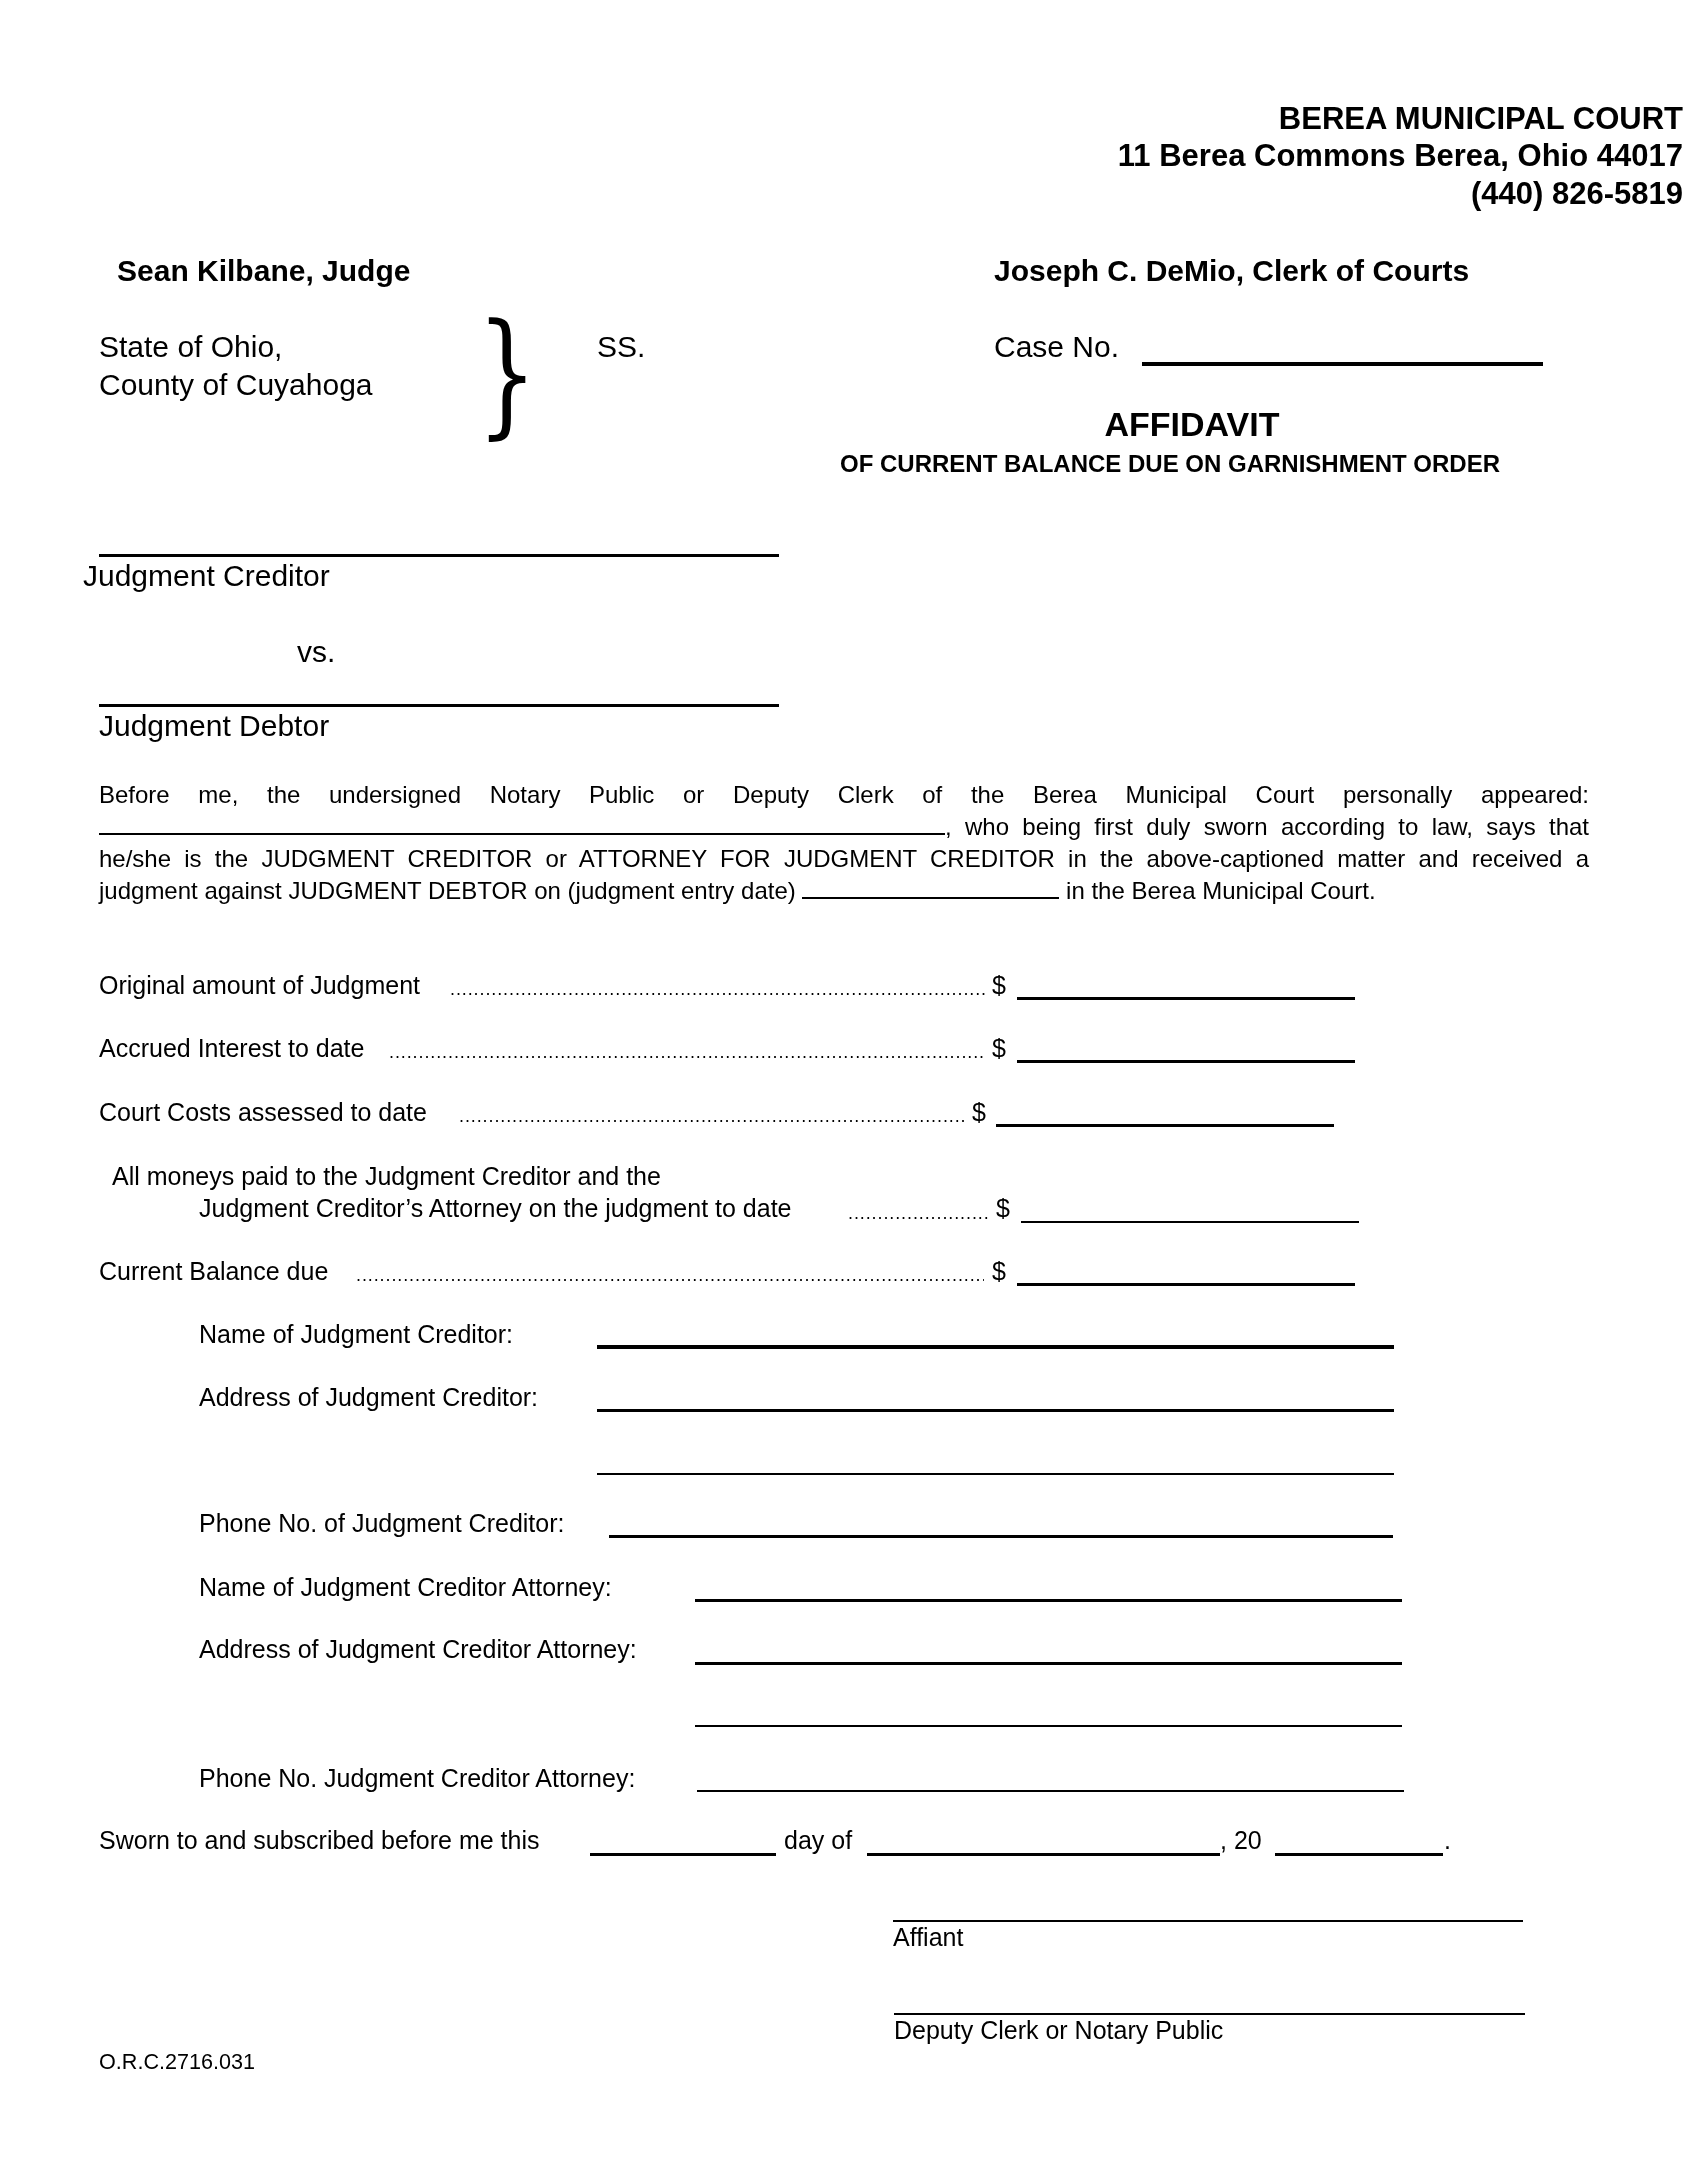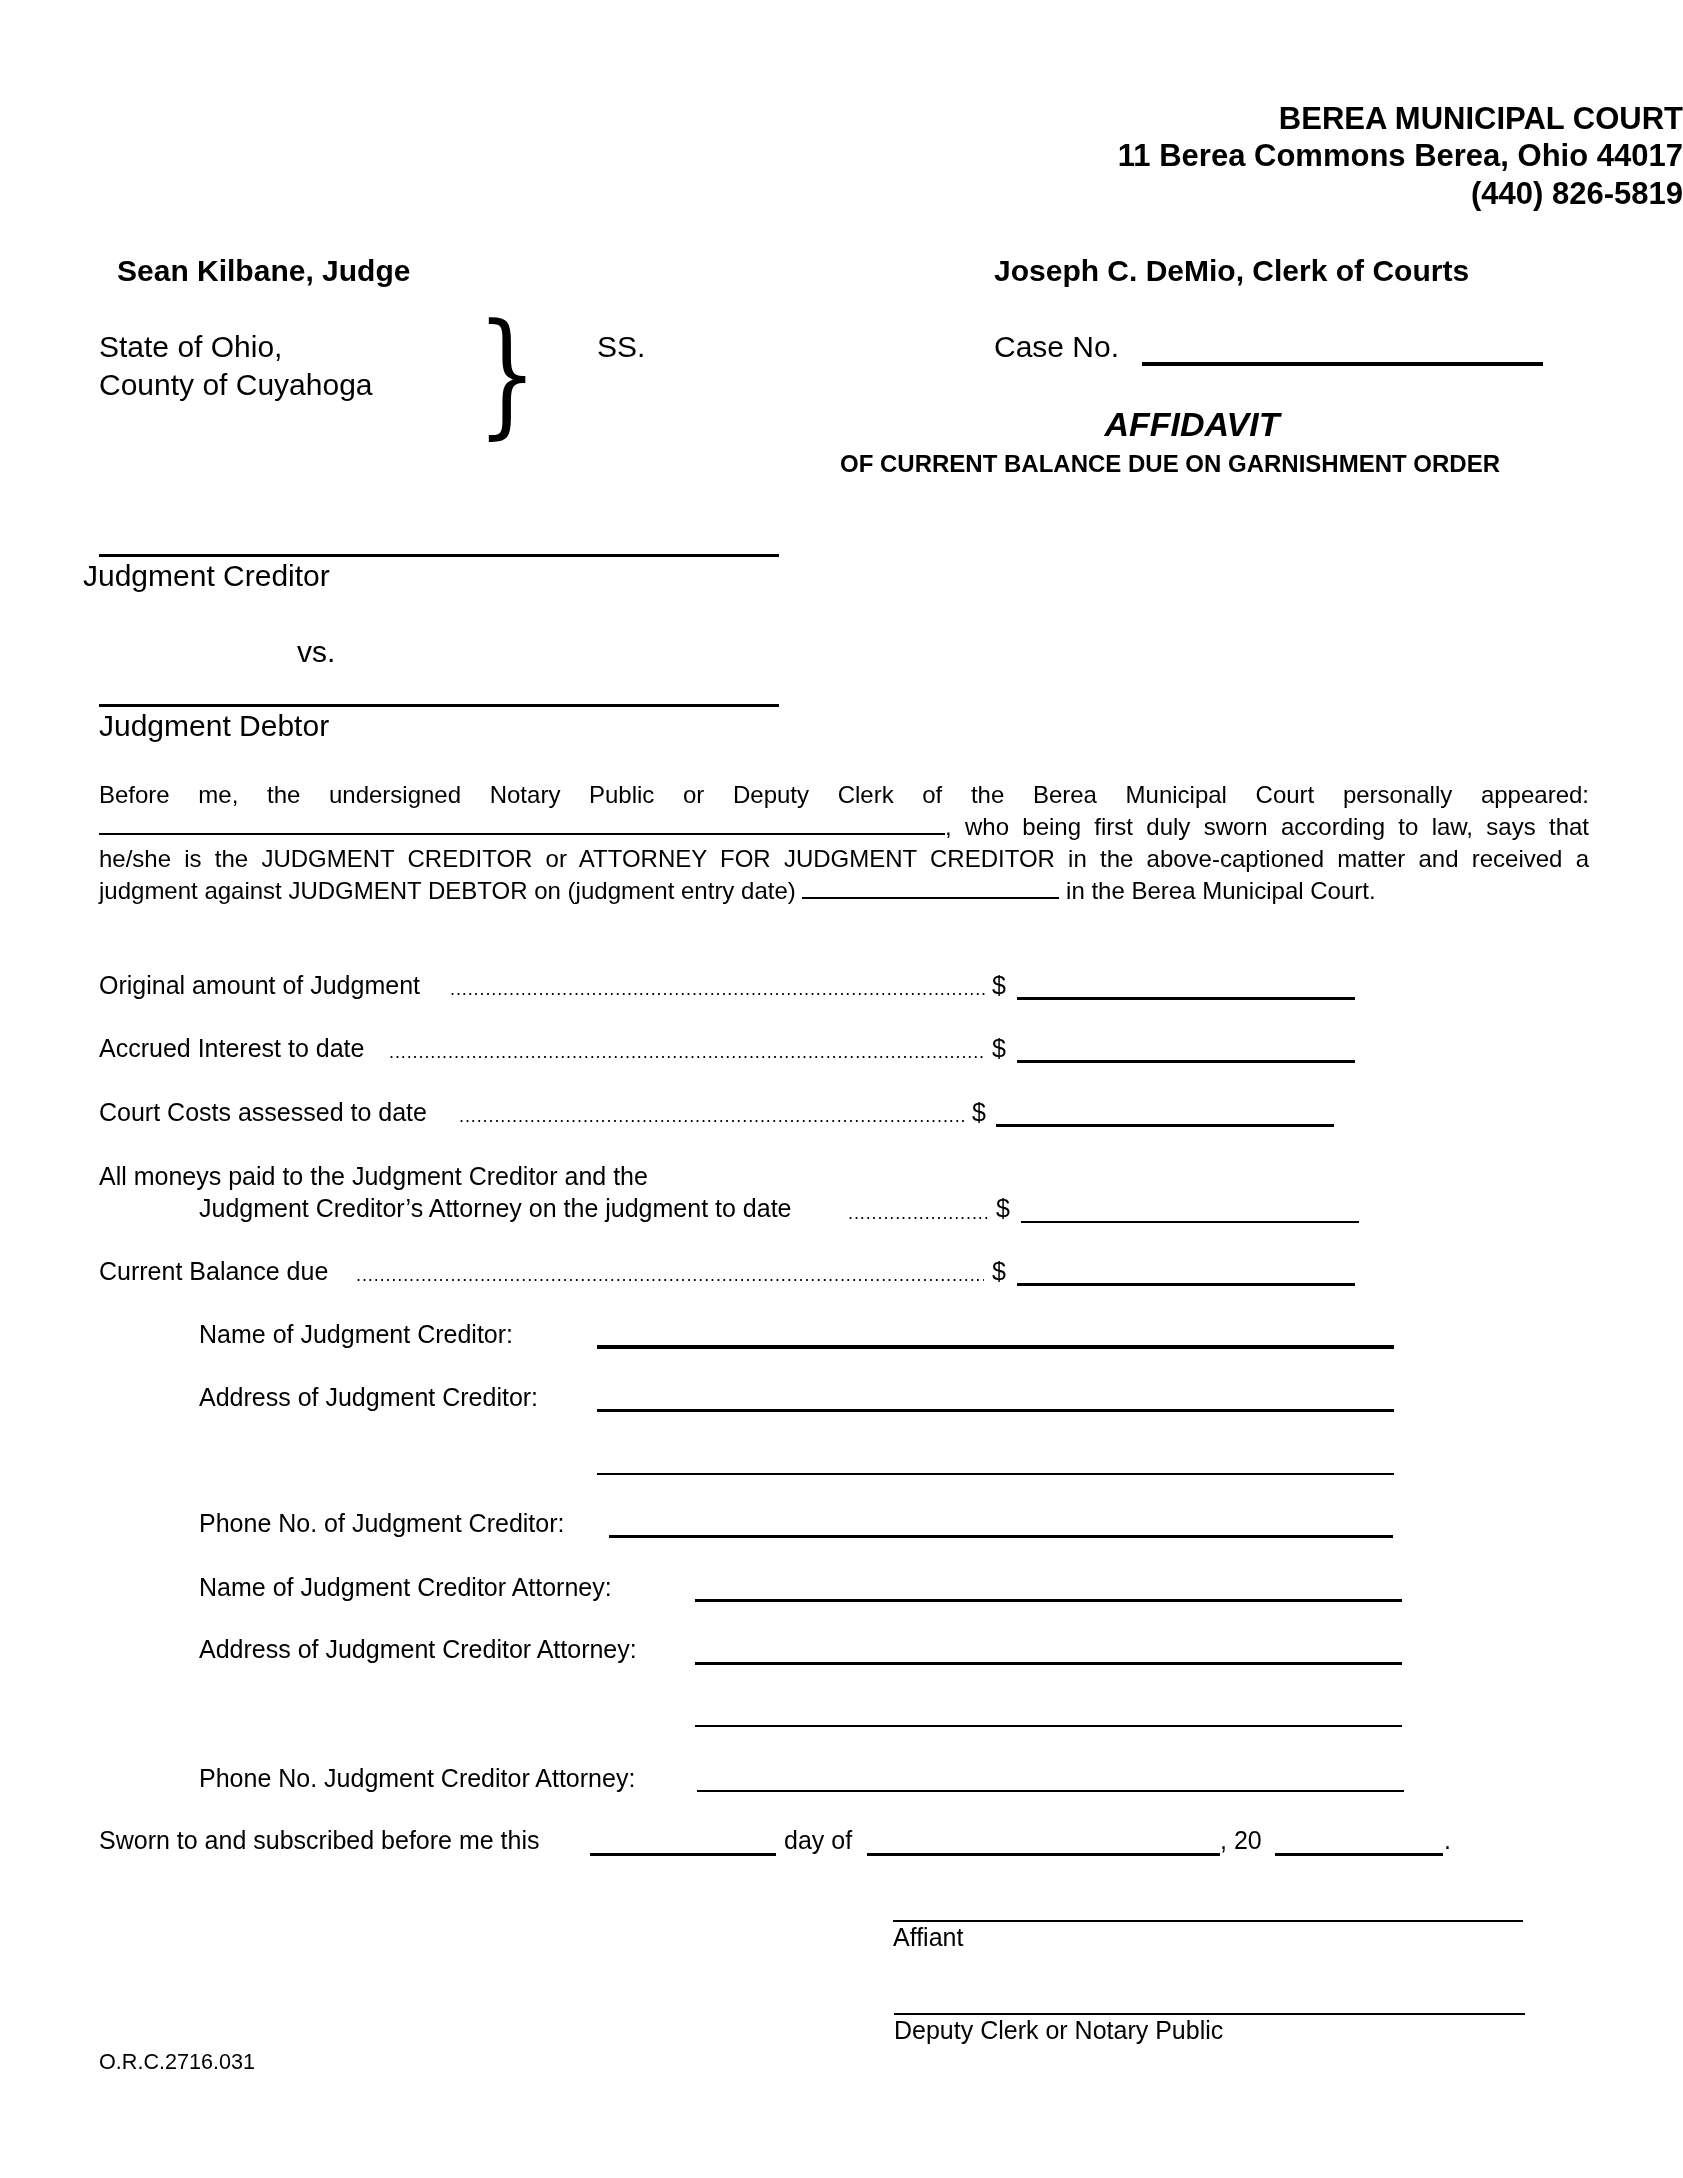--- a/index.html
+++ b/index.html
@@ -28,21 +28,21 @@
 <div class="abs bold t30" style="left:117px; top:254px;">Sean Kilbane, Judge</div>
 <div class="abs bold t30" style="left:994px; top:254px;">Joseph C. DeMio, Clerk of Courts</div>
 
 <div class="abs t30" style="left:99px; top:330px;">State of Ohio,</div>
 <div class="abs t30" style="left:99px; top:368px;">County of Cuyahoga</div>
 <div class="brace">}</div>
 <div class="abs t30" style="left:597px; top:330px;">SS.</div>
 <div class="abs t30" style="left:994px; top:330px;">Case No.</div>
 <div class="line" style="left:1142px; top:362px; width:401px; height:3.6px;"></div>
 
-<div class="abs bold" style="left:994px; width:396px; text-align:center; top:405px; font-size:34px;font-style:italic;">AFFIDAVIT</div>
+<div class="abs bold" style="left:994px; width:396px; text-align:center; top:405px; font-size:34px;">AFFIDAVIT</div>
 <div class="abs bold" style="left:792px; width:756px; text-align:center; top:450px; font-size:24px;">OF CURRENT BALANCE DUE ON GARNISHMENT ORDER</div>
 
 <div class="line" style="left:99px; top:554px; width:680px;"></div>
 <div class="abs t30" style="left:83px; top:559px;">Judgment Creditor</div>
 <div class="abs t30" style="left:297px; top:635px;">vs.</div>
 <div class="line" style="left:99px; top:704px; width:680px;"></div>
 <div class="abs t30" style="left:99px; top:709px;">Judgment Debtor</div>
 
 <div class="para" style="top:779px;">
   <span>Before me, the undersigned Notary Public or Deputy Clerk of the Berea Municipal Court personally appeared:</span>
@@ -59,21 +59,21 @@
 <div class="abs t28" style="left:99px; top:1034px;">Accrued Interest to date</div>
 <div class="dots" style="left:389px; top:1042px; width:596px;">.........................................................................................................................</div>
 <div class="abs t28" style="left:992px; top:1034px;">$</div>
 <div class="line" style="left:1017px; top:1060px; width:338px;"></div>
 
 <div class="abs t28" style="left:99px; top:1098px;">Court Costs assessed to date</div>
 <div class="dots" style="left:459px; top:1106px; width:506px;">..............................................................................................................</div>
 <div class="abs t28" style="left:972px; top:1098px;">$</div>
 <div class="line" style="left:996px; top:1124px; width:338px;"></div>
 
-<div class="abs t28" style="left:99px; top:1162px;">All moneys paid to the Judgment Creditor and the</div>
+<div class="abs t28" style="left:112px; top:1162px;">All moneys paid to the Judgment Creditor and the</div>
 <div class="abs t28" style="left:199px; top:1194px;">Judgment Creditor’s Attorney on the judgment to date</div>
 <div class="dots" style="left:848px; top:1203px; width:142px;">..................................</div>
 <div class="abs t28" style="left:996px; top:1194px;">$</div>
 <div class="line" style="left:1021px; top:1221px; width:338px; height:1.8px;"></div>
 
 <div class="abs t28" style="left:99px; top:1257px;">Current Balance due</div>
 <div class="dots" style="left:356px; top:1265px; width:628px;">.................................................................................................................................</div>
 <div class="abs t28" style="left:992px; top:1257px;">$</div>
 <div class="line" style="left:1017px; top:1283px; width:338px;"></div>
 

